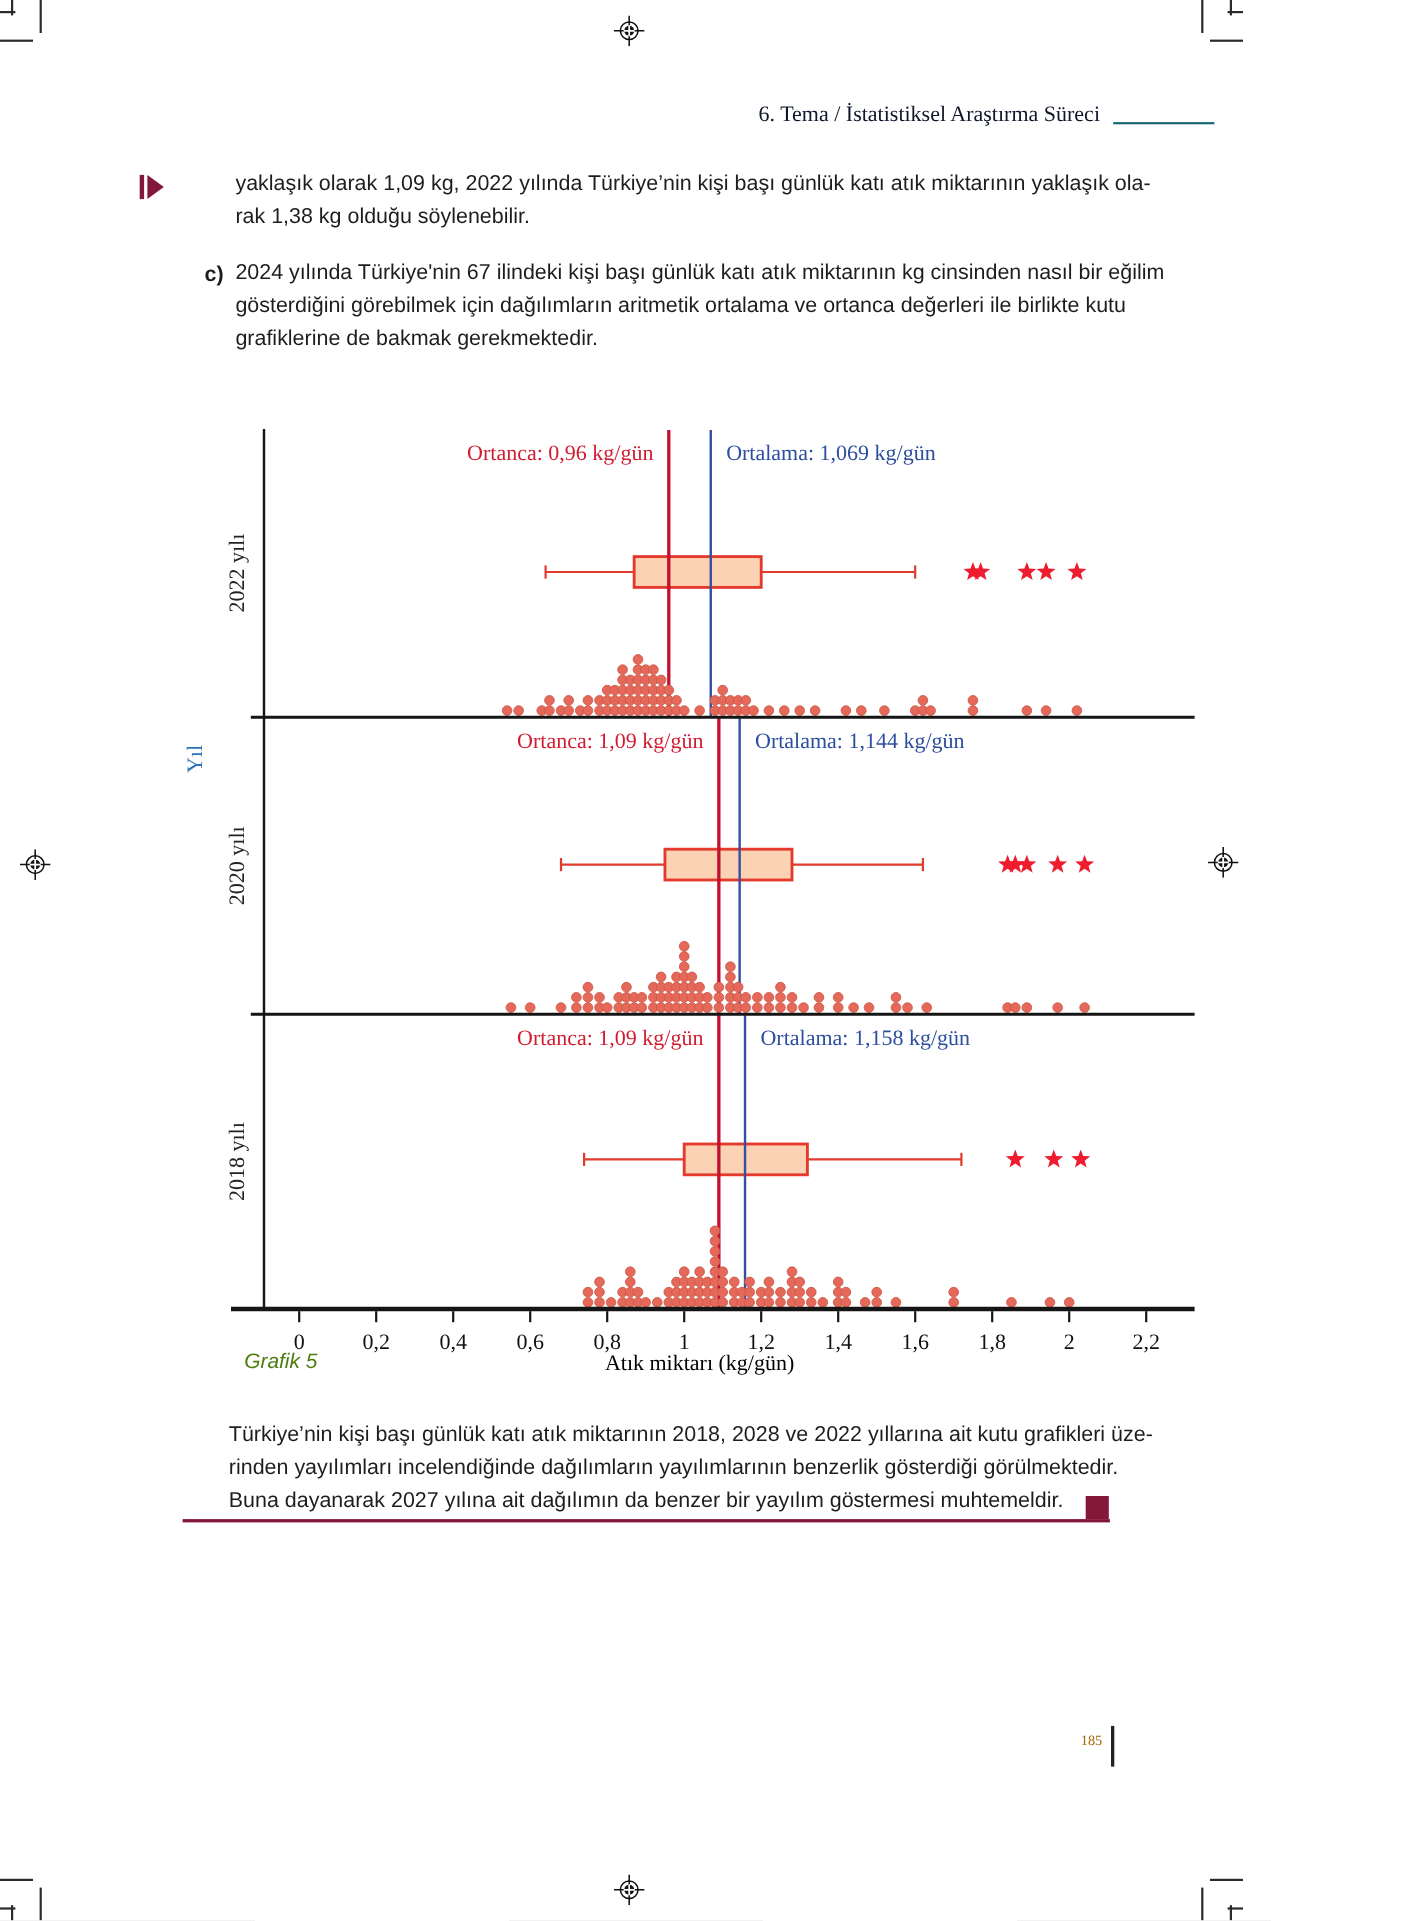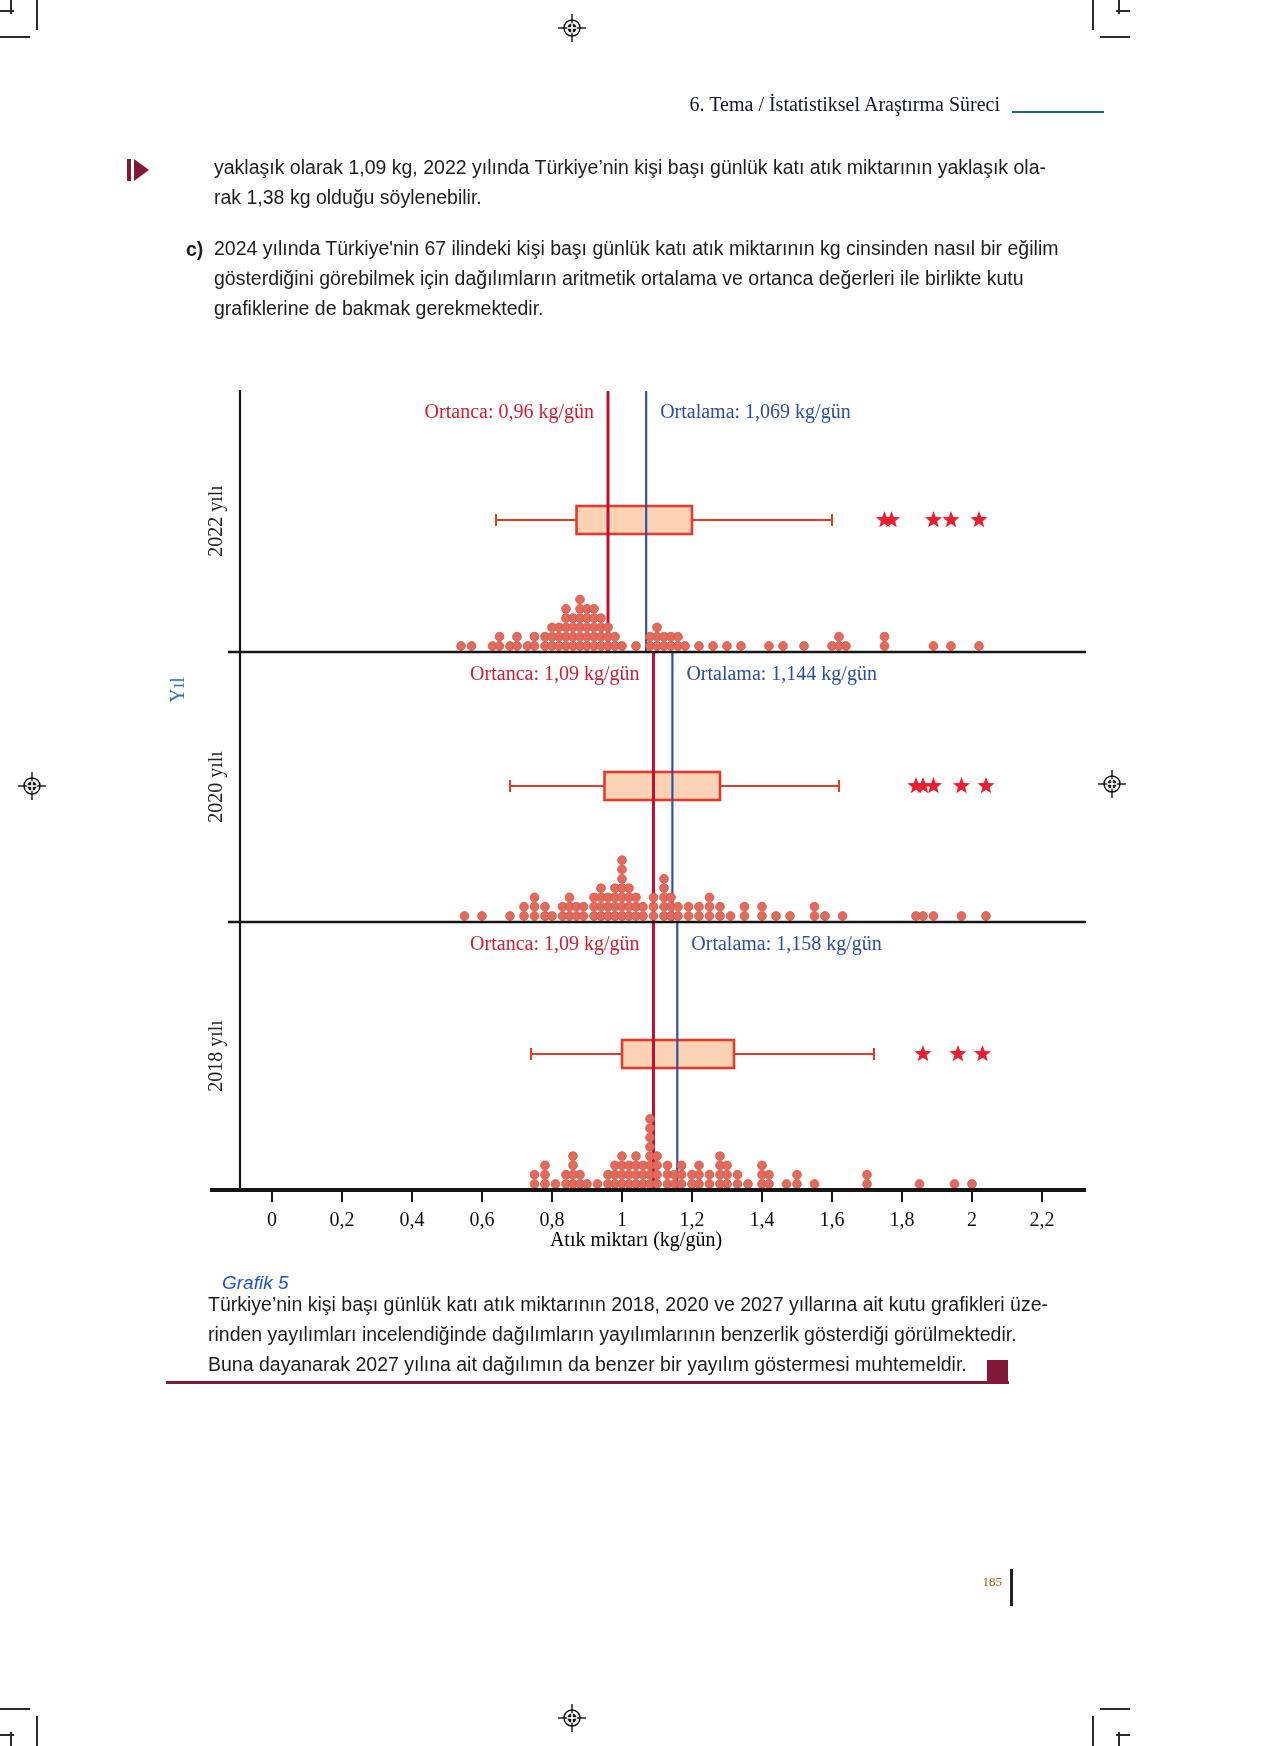--- a/index.html
+++ b/index.html
@@ -11,21 +11,21 @@
   .header{position:absolute;left:560px;top:93px;width:440px;text-align:right;
           font-family:"Liberation Serif",serif;font-size:20px;color:#0f172a;}
   .header-rule{position:absolute;left:1012px;top:111px;width:92px;height:2px;background:#186878;}
   .bullet{position:absolute;left:127px;top:159px;display:flex;align-items:center;}
   .bullet .bar{width:4px;height:22px;background:#83173a;margin-right:3px;}
   .bullet .tri{width:0;height:0;border-top:11px solid transparent;border-bottom:11px solid transparent;
                border-left:15px solid #83173a;}
   .para{position:absolute;font-size:19.5px;line-height:30px;color:#1d1d1d;}
   .para .line{display:block;white-space:nowrap;}
   .c-label{position:absolute;left:186px;top:238px;font-weight:bold;font-size:19.5px;}
-  .caption{position:absolute;left:222px;top:1228px;font-size:19px;font-style:italic;color:#1d4ed8;margin-top:44px;}
+  .caption{position:absolute;left:222px;top:1228px;font-size:19px;font-style:italic;color:#4d7c0f;}
   .axis-title{position:absolute;left:516px;top:1228px;width:240px;text-align:center;
               font-family:"Liberation Serif",serif;font-size:20px;color:#000000;}
   .bottom-rule{position:absolute;left:166px;top:1381px;width:843px;height:3px;background:#83173a;}
   .bottom-square{position:absolute;left:987px;top:1360px;width:21px;height:21px;background:#83173a;}
   .page-num{position:absolute;left:902px;top:1574px;width:100px;text-align:right;
             font-family:"Liberation Serif",serif;font-size:13px;color:#a16207;}
   .page-num-bar{position:absolute;left:1010px;top:1569px;width:3px;height:37px;background:#222;}
 </style>
 </head>
 <body>
@@ -441,21 +441,21 @@
       <text x="972" y="896" font-family="&quot;Liberation Serif&quot;, serif" font-size="20" fill="#111" text-anchor="middle">2</text>
       <line x1="1042" y1="862" x2="1042" y2="872" stroke="#151515" stroke-width="2"></line>
       <text x="1042" y="896" font-family="&quot;Liberation Serif&quot;, serif" font-size="20" fill="#111" text-anchor="middle">2,2</text>
       <text x="184" y="360" font-family="&quot;Liberation Serif&quot;, serif" font-size="20" fill="#2d72b5" text-anchor="middle" transform="rotate(-90 184 360)">Yıl</text>
     </svg>
 
   <div class="caption">Grafik 5</div>
   <div class="axis-title">Atık miktarı (kg/gün)</div>
 
   <div class="para" style="left:208px;top:1289px;width:820px;">
-    <span class="line">Türkiye’nin kişi başı günlük katı atık miktarının 2018, 2020 ve 2027 yıllarına ait kutu grafikleri üze-</span>
+    <span class="line">Türkiye’nin kişi başı günlük katı atık miktarının 2018, 2028 ve 2022 yıllarına ait kutu grafikleri üze-</span>
     <span class="line">rinden yayılımları incelendiğinde  dağılımların yayılımlarının benzerlik gösterdiği görülmektedir.</span>
     <span class="line">Buna dayanarak 2027 yılına ait dağılımın da benzer bir yayılım göstermesi muhtemeldir.</span>
   </div>
 
   <div class="bottom-square"></div>
   <div class="bottom-rule"></div>
 
   <div class="page-num">185</div>
   <div class="page-num-bar"></div>
 </div>

